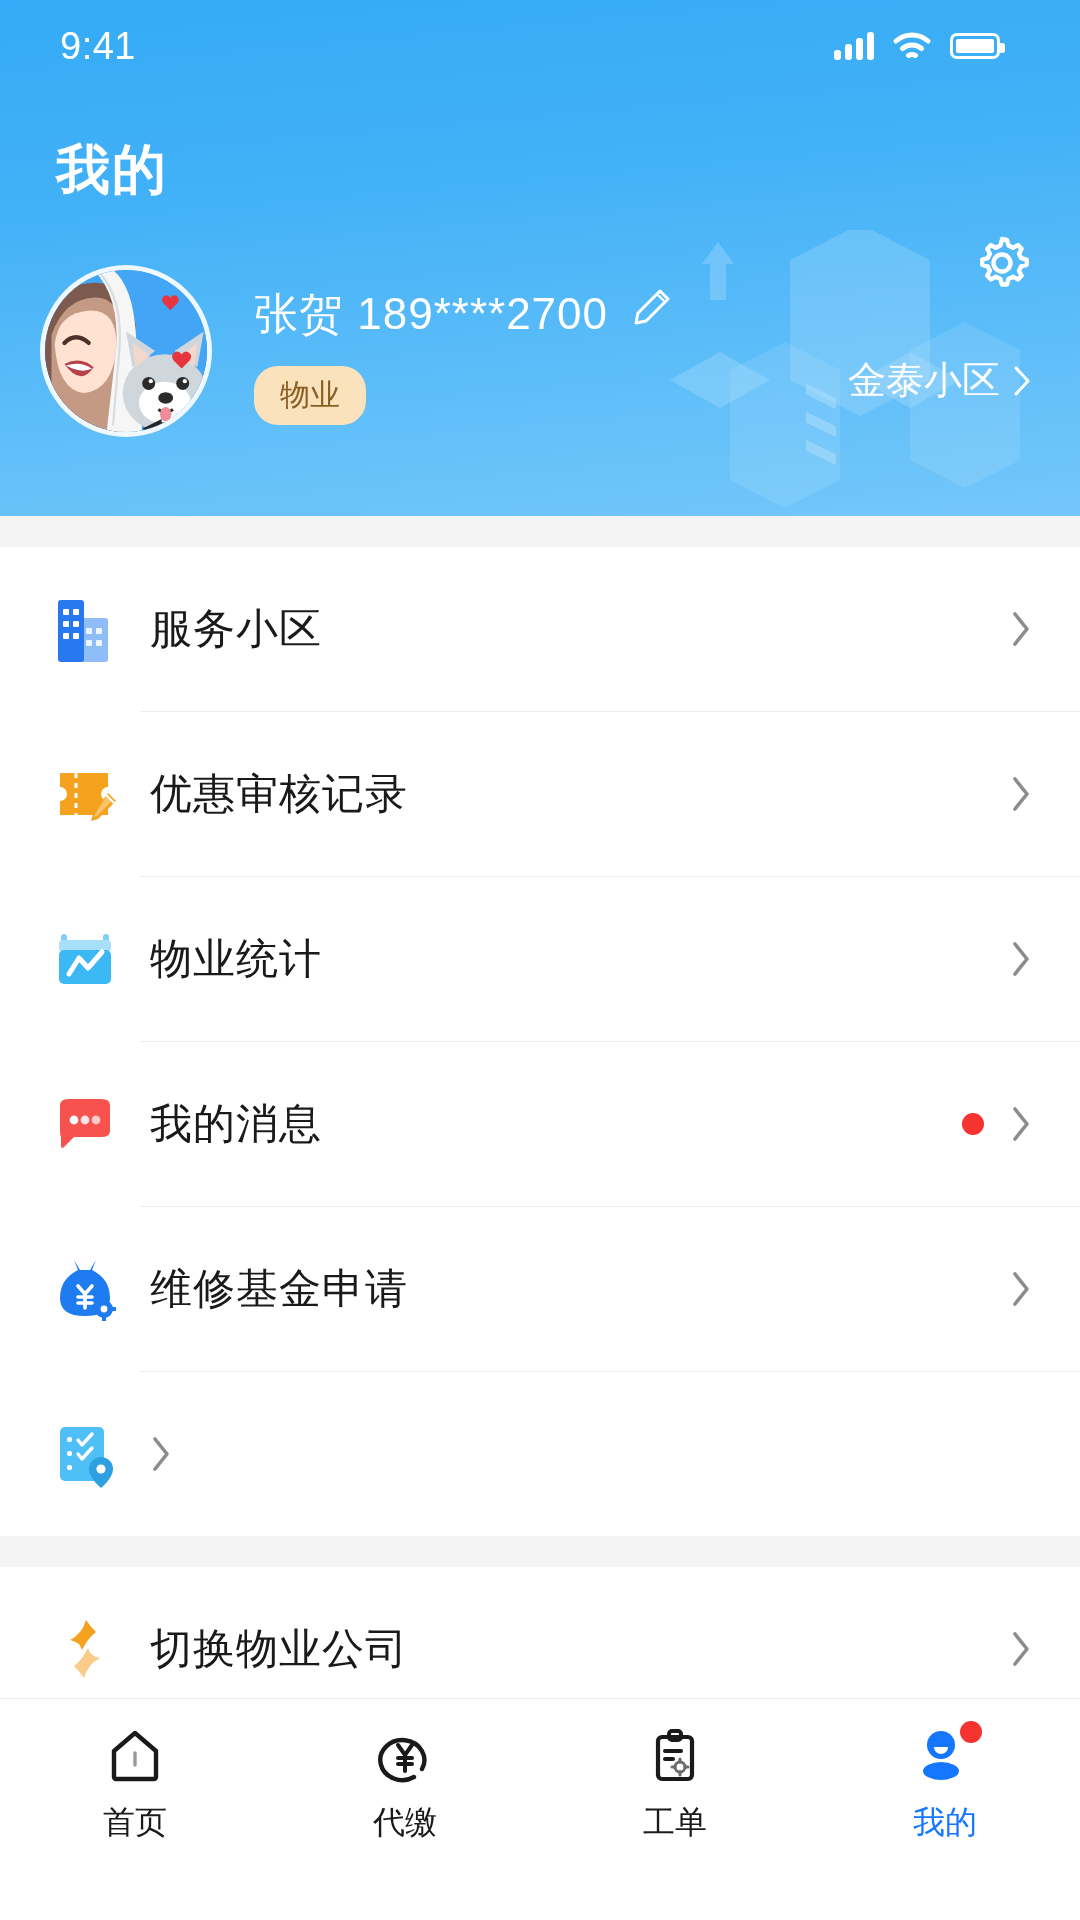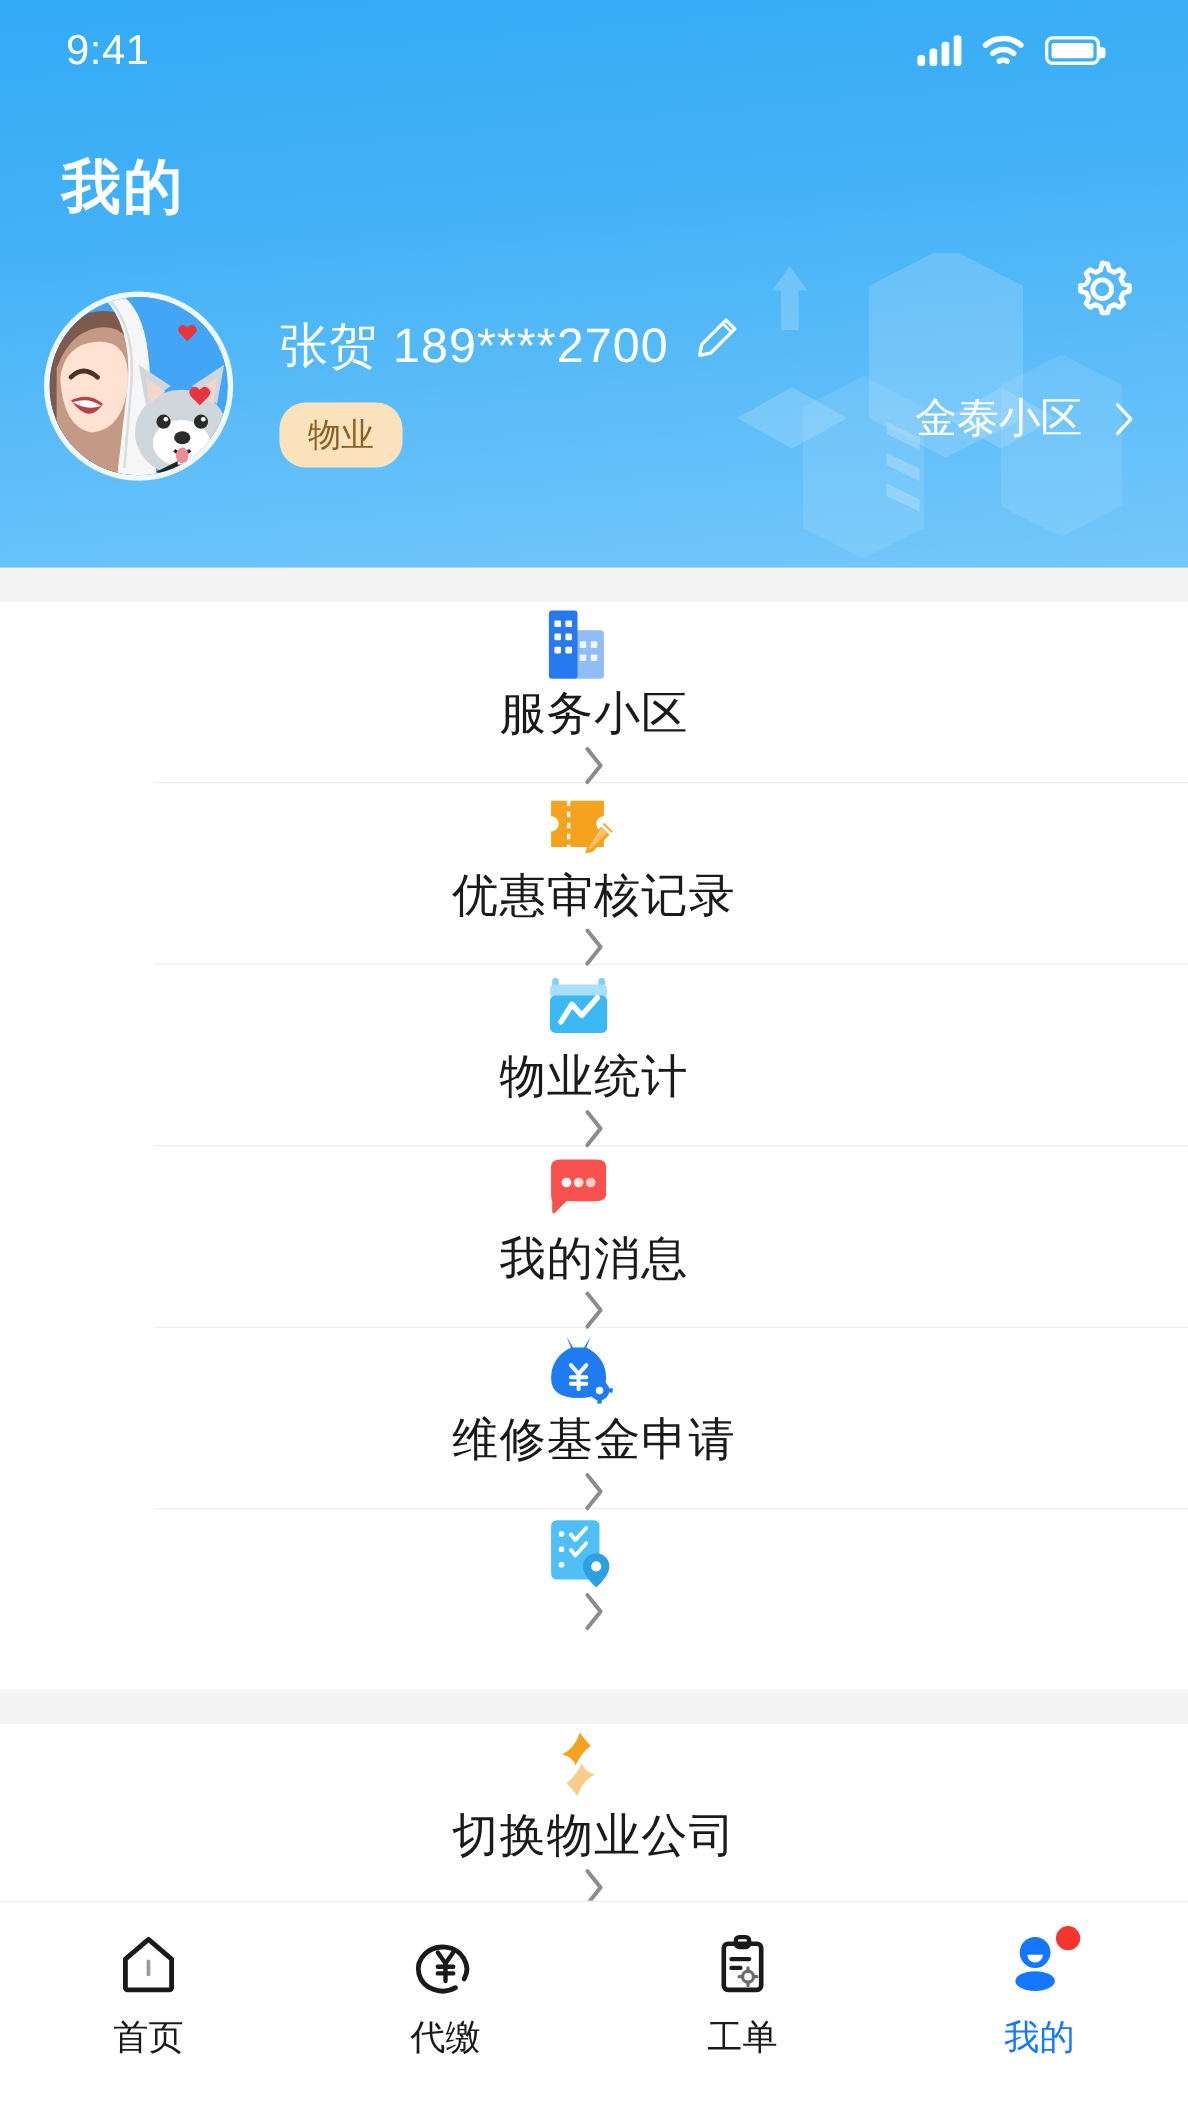--- a/index.html
+++ b/index.html
@@ -61,45 +61,44 @@
   .badge-tag{
     display:inline-flex;align-items:center;justify-content:center;
     margin-top:22px;
     background:#FAE2BC;color:#8a6024;
     font-size:30px;
     padding:9px 26px;border-radius:24px;
   }
   .gear{ position:absolute; right:48px; top:26px; width:60px; height:60px;}
   .community{
     position:absolute; right:48px; top:148px;
-    display:flex;align-items:center;gap:28px;
+    display:flex;align-items:center;gap:12px;
     color:#fff;font-size:38px;
   }
   .community .chev{ width:20px;height:32px;}
 
   
   .gap{ height:31px; background:#f4f4f4;}
   .card{ background:#fff; }
   .row{
     position:relative;
     display:flex;align-items:center;
     height:164px;
     padding:0 48px 0 48px;
-    flex-direction:column;
   }
   .row .ico{ width:74px;height:74px;flex:none;margin-right:28px;}
   .row .label{ font-size:42px;color:#1a1a1a;letter-spacing:1px;flex:1;}
   .row .reddot{width:22px;height:22px;border-radius:50%;background:#F5332F;margin-right:26px;}
   .row .arrow{width:22px;height:38px;flex:none;}
   .divider{ height:1px;background:#ececec;margin-left:140px;}
 
   
   .tabbar{
     position:absolute;left:0;bottom:0;width:100%;
-    height:192px;background:#fff;border-top:1px solid #ededed;
+    height:222px;background:#fff;border-top:1px solid #ededed;
     display:flex;align-items:flex-start;padding-top:26px;
   }
   .tab{flex:1;display:flex;flex-direction:column;align-items:center;gap:14px;position:relative;}
   .tab .ticon{width:62px;height:62px;position:relative;}
   .tab .tlabel{font-size:32px;color:#1a1a1a;}
   .tab.active .tlabel{color:#1577FF;}
   .tab .tbadge{position:absolute;top:-4px;right:-6px;width:22px;height:22px;border-radius:50%;background:#F5332F;}
 </style>
 </head>
 <body>

